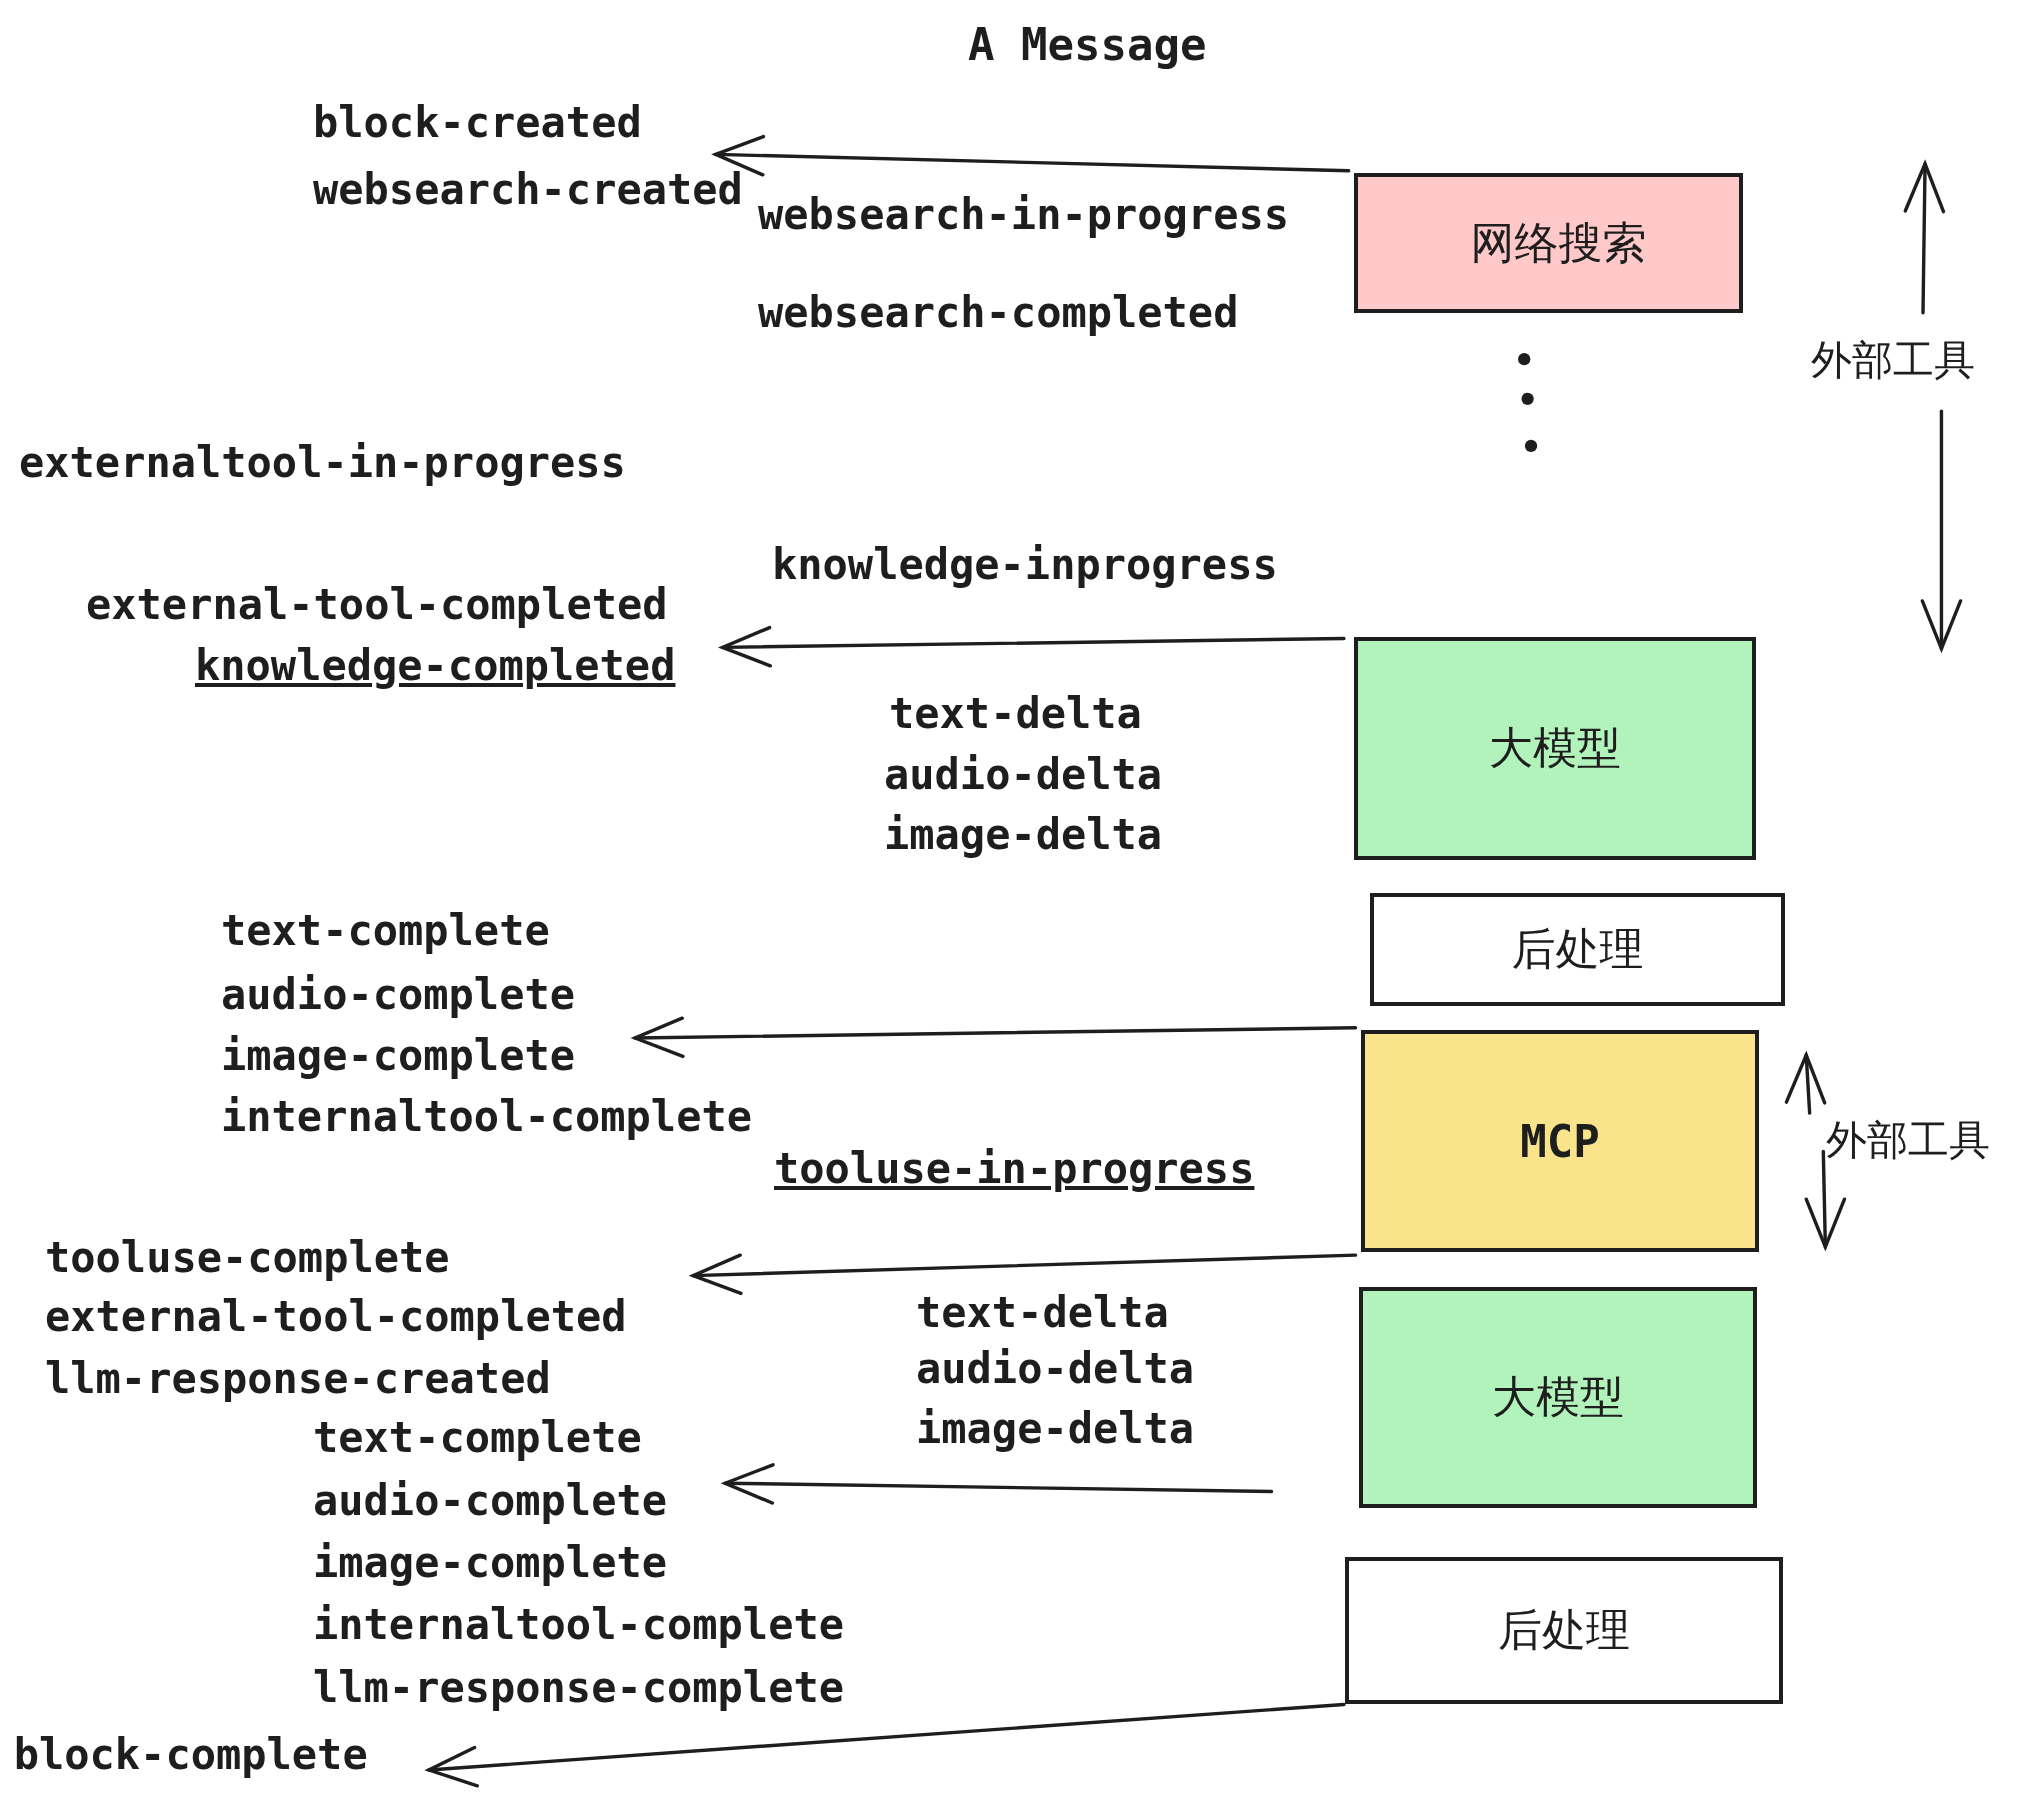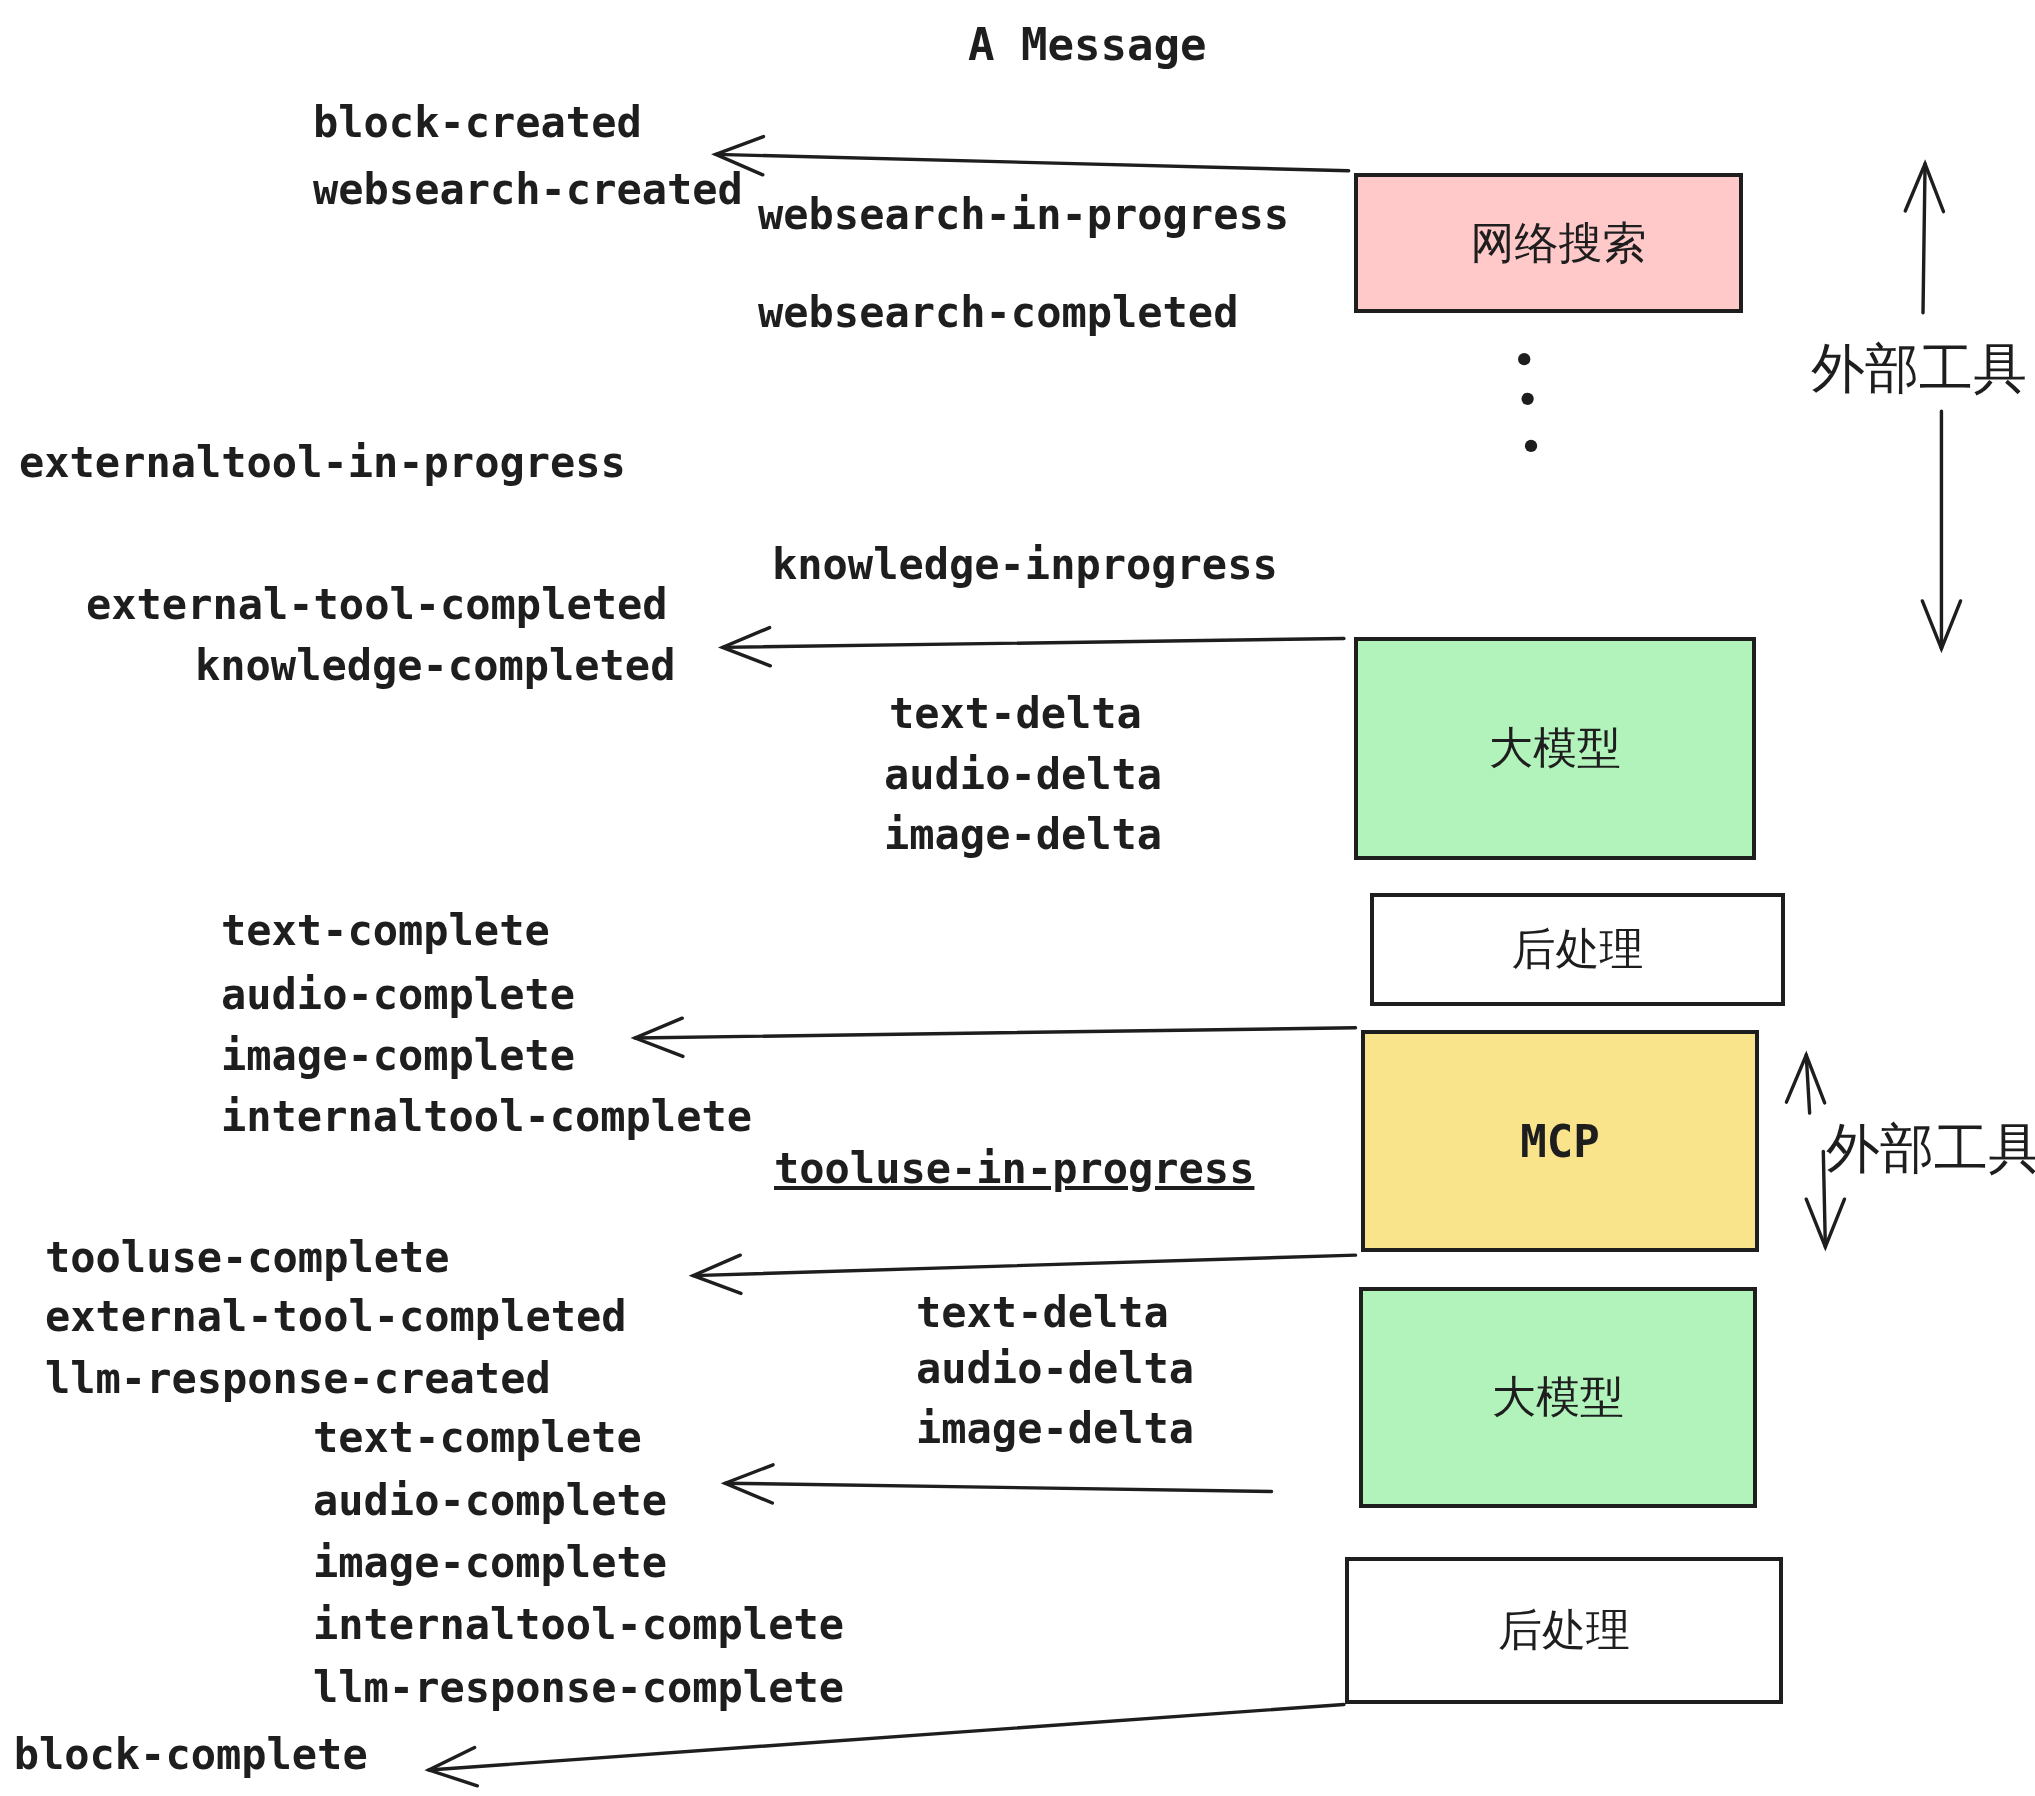--- a/index.html
+++ b/index.html
@@ -39,21 +39,21 @@
     white-space:nowrap;
   }
   .box.pink{background:#FFC9C9;padding-left:20px;}
   .box.green{background:#B2F2BB;}
   .box.yellow{background:#F9E38B;}
   .box.white{background:#ffffff;}
   .box.mono{font-family:"DejaVu Sans Mono", monospace;font-weight:bold;}
   .annot{
     position:absolute;
     font-family:"DejaVu Sans", sans-serif;
-    font-size:54px;
+    font-size:41px;
     white-space:nowrap;
     color:#1e1e1e;
   }
   svg.overlay{position:absolute;left:0;top:0;}
   svg.overlay path{stroke:#1e1e1e;stroke-width:5;fill:none;stroke-linecap:round;}
   svg.overlay circle{fill:#1e1e1e;stroke:none;}
 </style>
 </head>
 <body>
 
@@ -128,21 +128,21 @@
   <div class="annot" style="left:1811px;top:333px;">外部工具</div>
   <div class="annot" style="left:1826px;top:1113px;">外部工具</div>
 
   <div class="evt" style="left:313px;top:102px;">block-created</div>
   <div class="evt" style="left:313px;top:169px;">websearch-created</div>
   <div class="evt" style="left:758px;top:194px;">websearch-in-progress</div>
   <div class="evt" style="left:758px;top:292px;">websearch-completed</div>
   <div class="evt" style="left:19px;top:402px;margin-top:40px;">externaltool-in-progress</div>
   <div class="evt" style="left:772px;top:544px;">knowledge-inprogress</div>
   <div class="evt" style="left:86px;top:584px;">external-tool-completed</div>
-  <div class="evt" style="left:195px;top:645px;">knowledge-completed</div>
+  <div class="evt" style="left:195px;top:645px;text-decoration:underline;">knowledge-completed</div>
   <div class="evt" style="left:889px;top:693px;">text-delta</div>
   <div class="evt" style="left:884px;top:754px;">audio-delta</div>
   <div class="evt" style="left:884px;top:814px;">image-delta</div>
   <div class="evt" style="left:221px;top:910px;">text-complete</div>
   <div class="evt" style="left:221px;top:974px;">audio-complete</div>
   <div class="evt" style="left:221px;top:1035px;">image-complete</div>
   <div class="evt" style="left:221px;top:1096px;">internaltool-complete</div>
   <div class="evt" style="left:774px;top:1148px;text-decoration:underline;">tooluse-in-progress</div>
   <div class="evt" style="left:45px;top:1237px;">tooluse-complete</div>
   <div class="evt" style="left:45px;top:1296px;">external-tool-completed</div>

